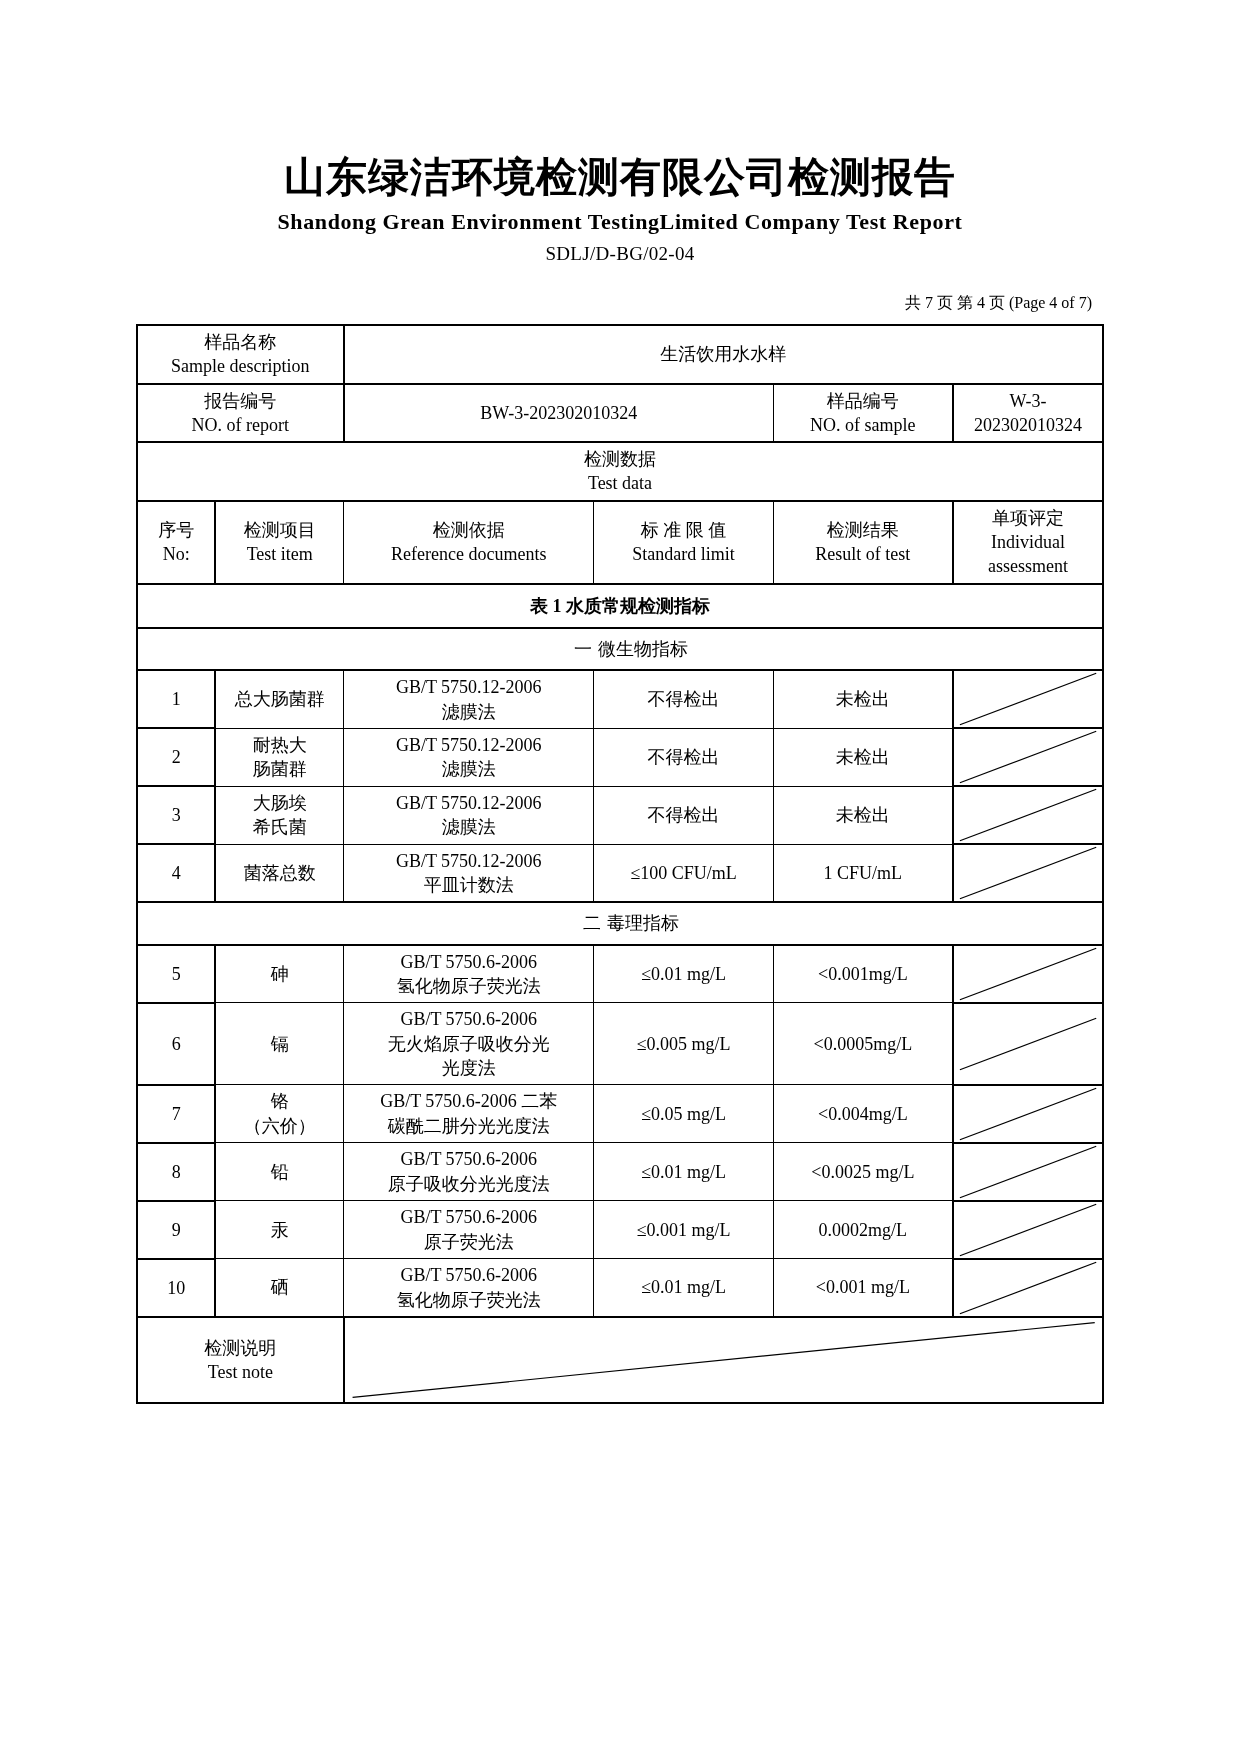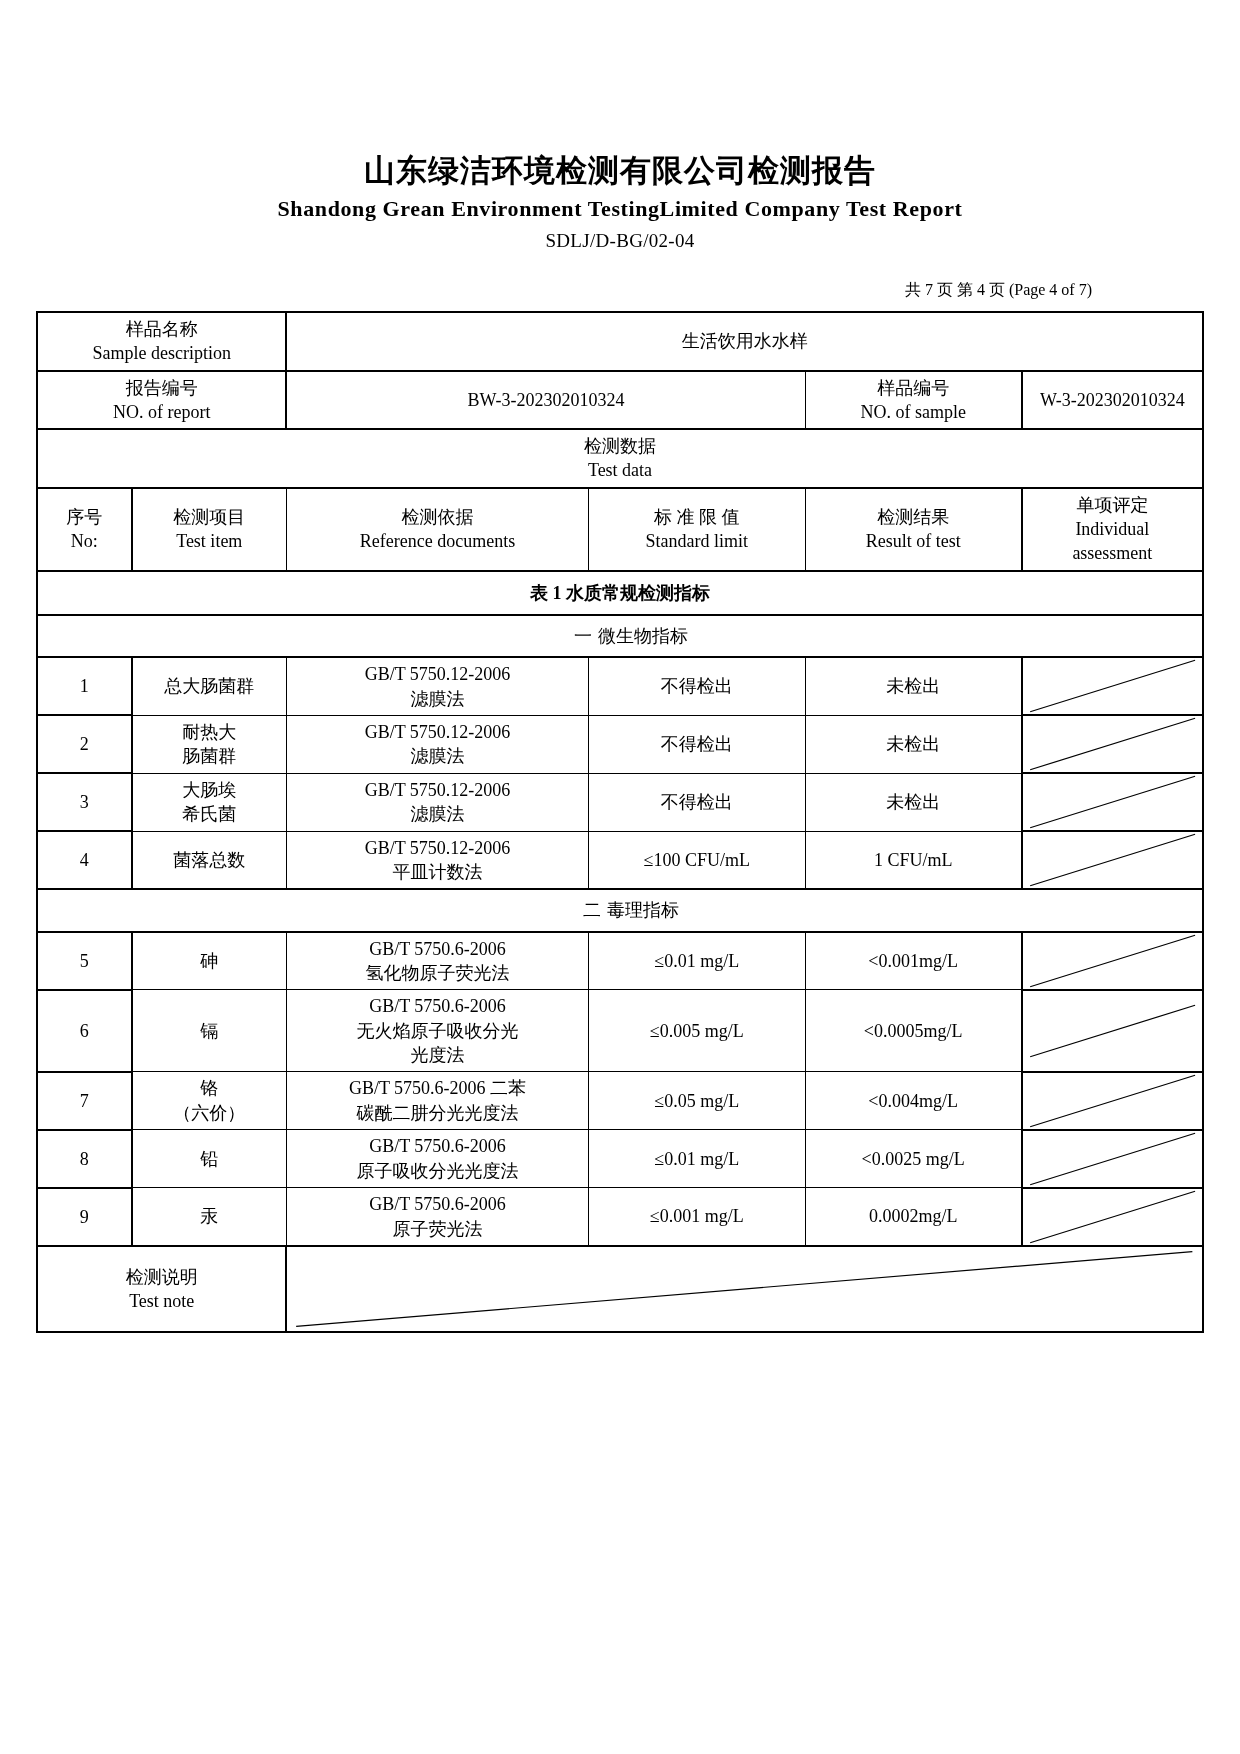--- a/index.html
+++ b/index.html
@@ -19,21 +19,21 @@
     height: 1754px;
     box-sizing: border-box;
     padding: 0;
     position: relative;
   }
   .header {
     text-align: center;
     padding-top: 150px;
   }
   .title-cn {
-    font-size: 31px;
+    font-size: 41px;
     font-weight: bold;
     letter-spacing: 1px;
     font-family: Liberation Mono, monospace;
   }
   .title-en {
     font-size: 22px;
     font-weight: bold;
     margin-top: 4px;
     letter-spacing: 0.6px;
     font-family: "Liberation Serif", serif;
@@ -44,21 +44,21 @@
     letter-spacing: 0.3px;
   }
   .page-no-row {
     text-align: right;
     padding-right: 148px;
     margin-top: 28px;
     font-size: 16px;
   }
   table.main {
     border-collapse: collapse;
-    width: 1168px;
+    width: 968px;
     margin: 10px auto 0 auto;
     table-layout: fixed;
   }
   table.main td {
     border: 1px solid #000;
     padding: 4px 4px;
     text-align: center;
     vertical-align: middle;
     font-size: 18px;
     line-height: 1.35;
@@ -357,20 +357,37 @@
         <td>0.0002mg/L</td>
         <td class="outer-border diag">
           <div class="diag-wrap">
               <svg viewBox="0 0 100 100" preserveAspectRatio="none">
                 <line x1="4" y1="96" x2="96" y2="4" stroke="#000" stroke-width="1.2" vector-effect="non-scaling-stroke"></line>
               </svg>
             </div>
         </td>
       </tr>
 
+      <tr>
+        <td class="outer-border">10</td>
+        <td>硒</td>
+        <td>
+          <div>GB/T 5750.6-2006</div>
+          <div>氢化物原子荧光法</div>
+        </td>
+        <td>≤0.01 mg/L</td>
+        <td>&lt;0.001 mg/L</td>
+        <td class="outer-border diag">
+          <div class="diag-wrap">
+              <svg viewBox="0 0 100 100" preserveAspectRatio="none">
+                <line x1="4" y1="96" x2="96" y2="4" stroke="#000" stroke-width="1.2" vector-effect="non-scaling-stroke"></line>
+              </svg>
+            </div>
+        </td>
+      </tr>
 
       <tr>
         <td colspan="2" class="outer-border note-label" style="padding:18px 0 !important;">
           <div>检测说明</div>
           <div>Test note</div>
         </td>
         <td colspan="4" class="outer-border diag">
           <div class="diag-wrap" style="min-height:78px;">
             <svg viewBox="0 0 100 100" preserveAspectRatio="none">
                 <line x1="1" y1="98" x2="99" y2="2" stroke="#000" stroke-width="1.2" vector-effect="non-scaling-stroke"></line>

